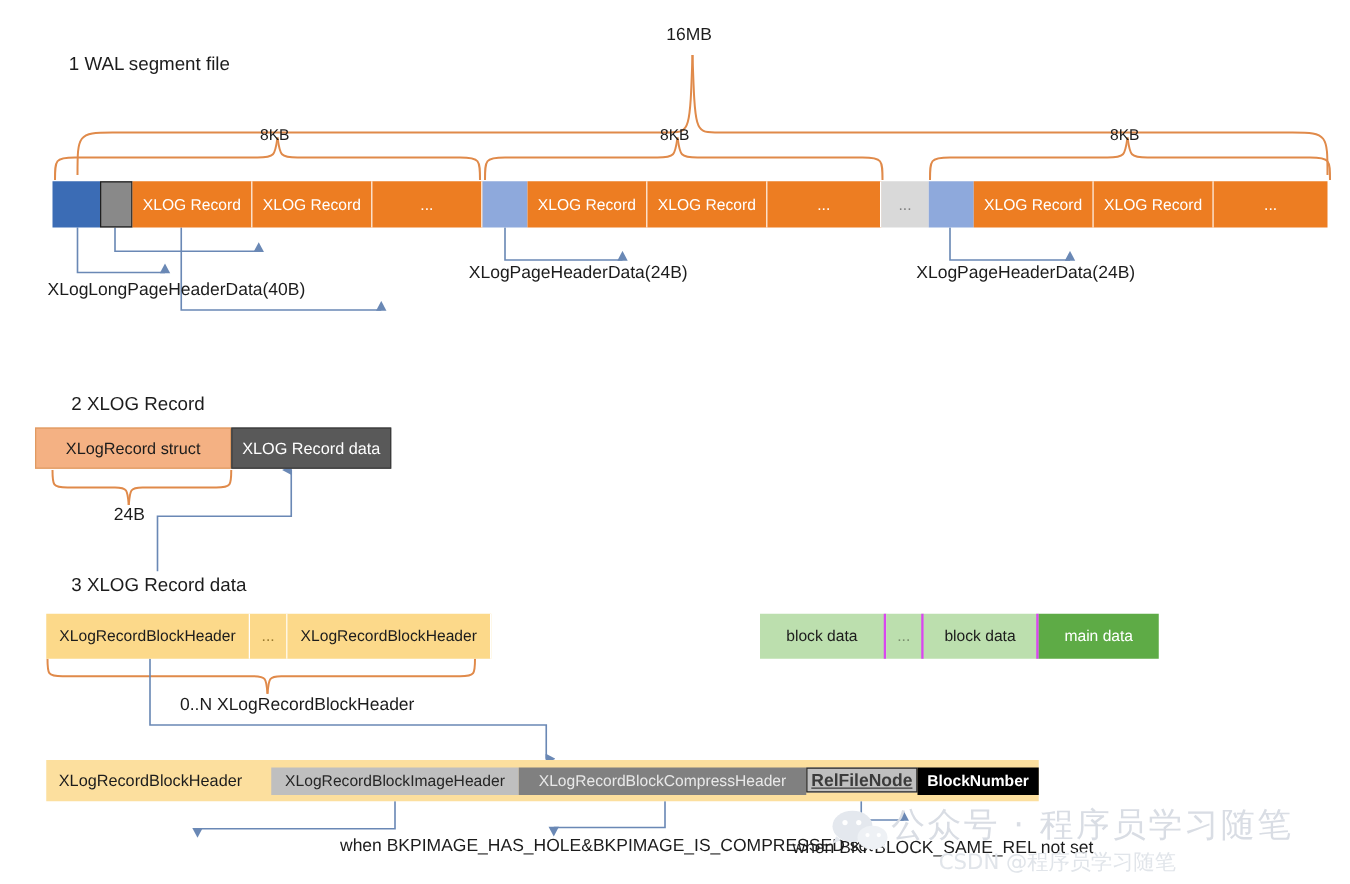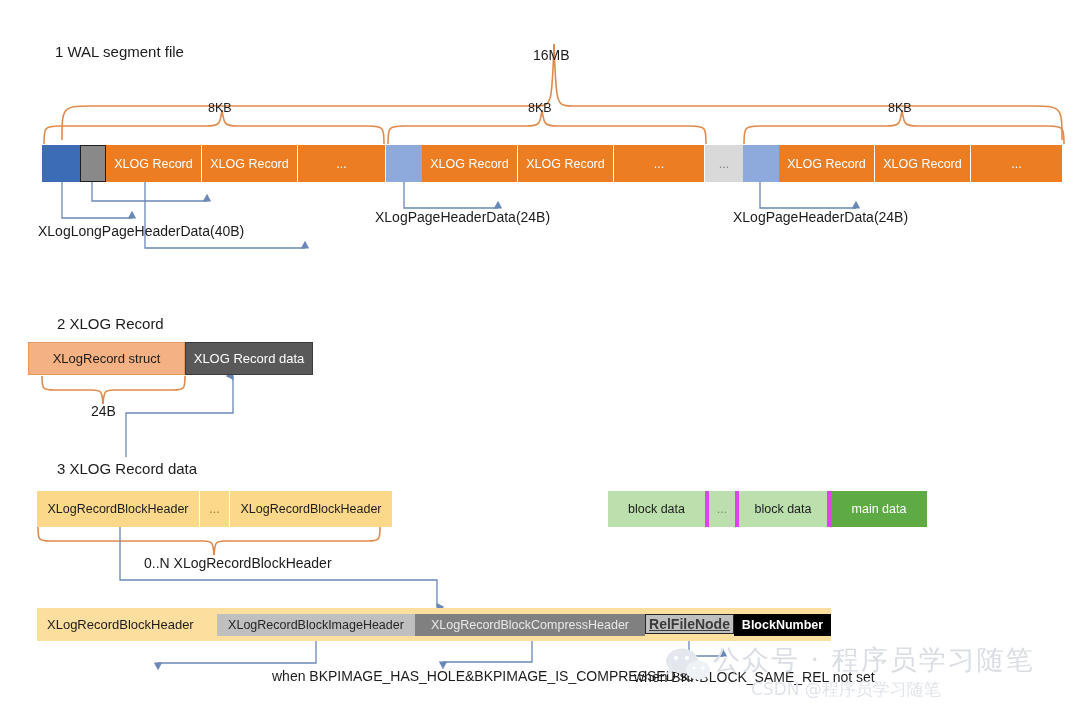--- a/index.html
+++ b/index.html
@@ -60,21 +60,21 @@
   .c-gray-dark { background: #898989; border: 1px solid #1f1f1f; }
   .c-orange    { background: #ed7d22; color: #ffffff; border-right: 1px solid #ffffff; }
   .c-lblue     { background: #8ea9dc; }
   .c-lgray     { background: #d9d9d9; color: #808080; }
 
   
   .c-peach { background: #f4b183; color: #1c1c1c; border: 1px solid #e09a62; }
   .c-gray2 { background: #595959; color: #ffffff; border: 1px solid #3b3b3b; }
   .c-yellow-l { background: #fcd98a; color: #1c1c1c; border-right: 1px solid #ffffff; }
   .c-yellow-d { background: #ffc000; color: #ffda7a; }
-  .c-green-l  { background: #bcdfae; color: #1c1c1c; border-right: 4px solid #d946ef; }
+  .c-green-l  { background: #bcdfae; color: #1c1c1c; border-right: 2px solid #d946ef; }
   .c-green-d  { background: #5eab46; color: #ffffff; }
 
   
   .c-yellow-pale { background: #fcdf9e; color: #1c1c1c; }
   .c-gray-l  { background: #bfbfbf; color: #262626; }
   .c-gray-m  { background: #808080; color: #e8e8e8; }
   .c-gray-btn{ background: #bfbfbf; color: #3b3b3b; border: 1px solid #262626; }
   .c-black   { background: #000000; color: #ffffff; }
 
   
@@ -180,21 +180,21 @@
     <g fill="none" stroke="#6a88b5" stroke-width="1.3">
       <path d="M532,641 L532,662 L443,662" marker-end="url(#arrUp)"></path>
     </g>
     <g fill="none" stroke="#6a88b5" stroke-width="1.3">
       <path d="M689,641 L689,656 L723,656" marker-end="url(#arrUp)"></path>
     </g>
   </svg>
 
   <div class="section-title" style="left:55px; top:43px;">1 WAL segment file</div>
 
-  <div class="lbl" style="left:533px; top:20px;margin-top:28px;">16MB</div>
+  <div class="lbl" style="left:533px; top:20px;">16MB</div>
   <div class="lbl small" style="left:208px; top:102px;">8KB</div>
   <div class="lbl small" style="left:528px; top:102px;">8KB</div>
   <div class="lbl small" style="left:888px; top:102px;">8KB</div>
 
   <div class="blk c-blue" style="left:42px;  top:145px; width:38px;  height:37px;"></div>
   <div class="blk c-gray-dark" style="left:80px;  top:145px; width:26px;  height:37px;"></div>
   <div class="blk c-orange" style="left:106px; top:145px; width:96px;  height:37px;">XLOG Record</div>
   <div class="blk c-orange" style="left:202px; top:145px; width:96px;  height:37px;">XLOG Record</div>
   <div class="blk c-orange" style="left:298px; top:145px; width:88px;  height:37px;">...</div>
 

